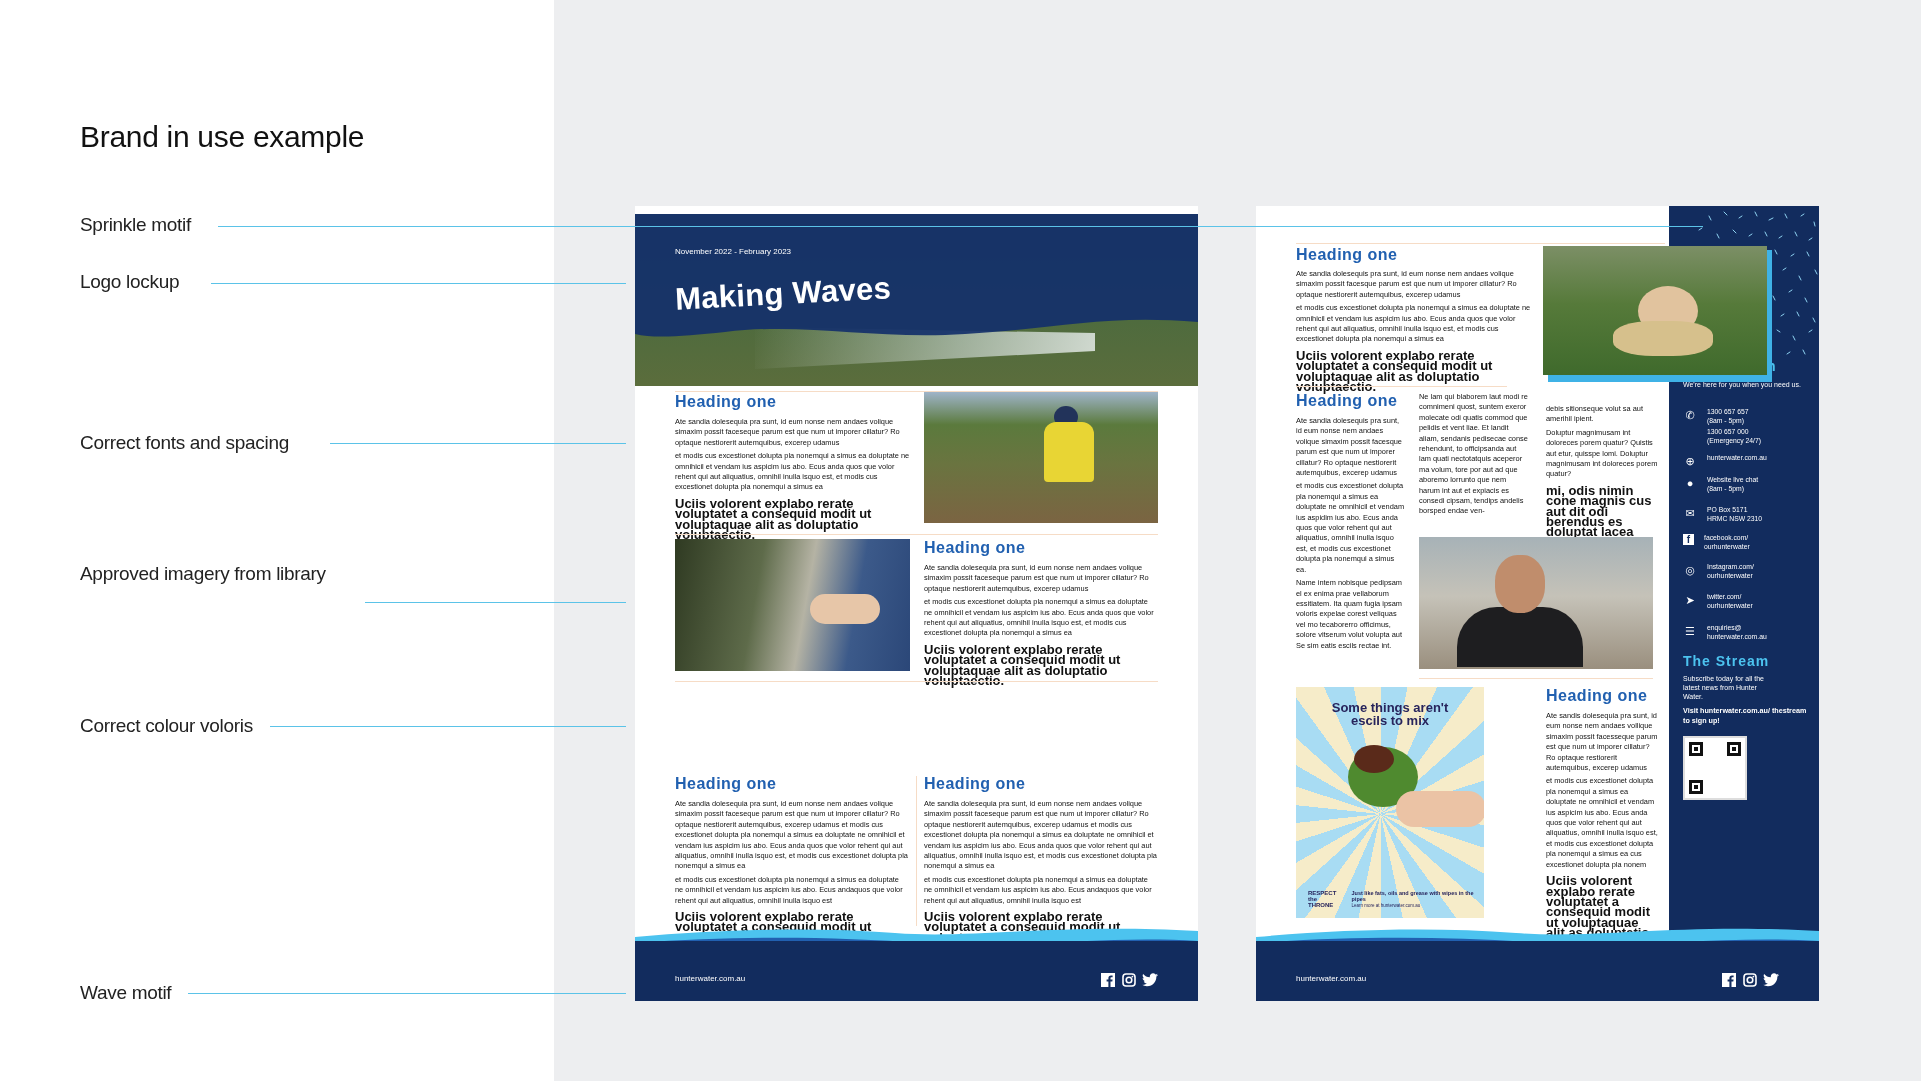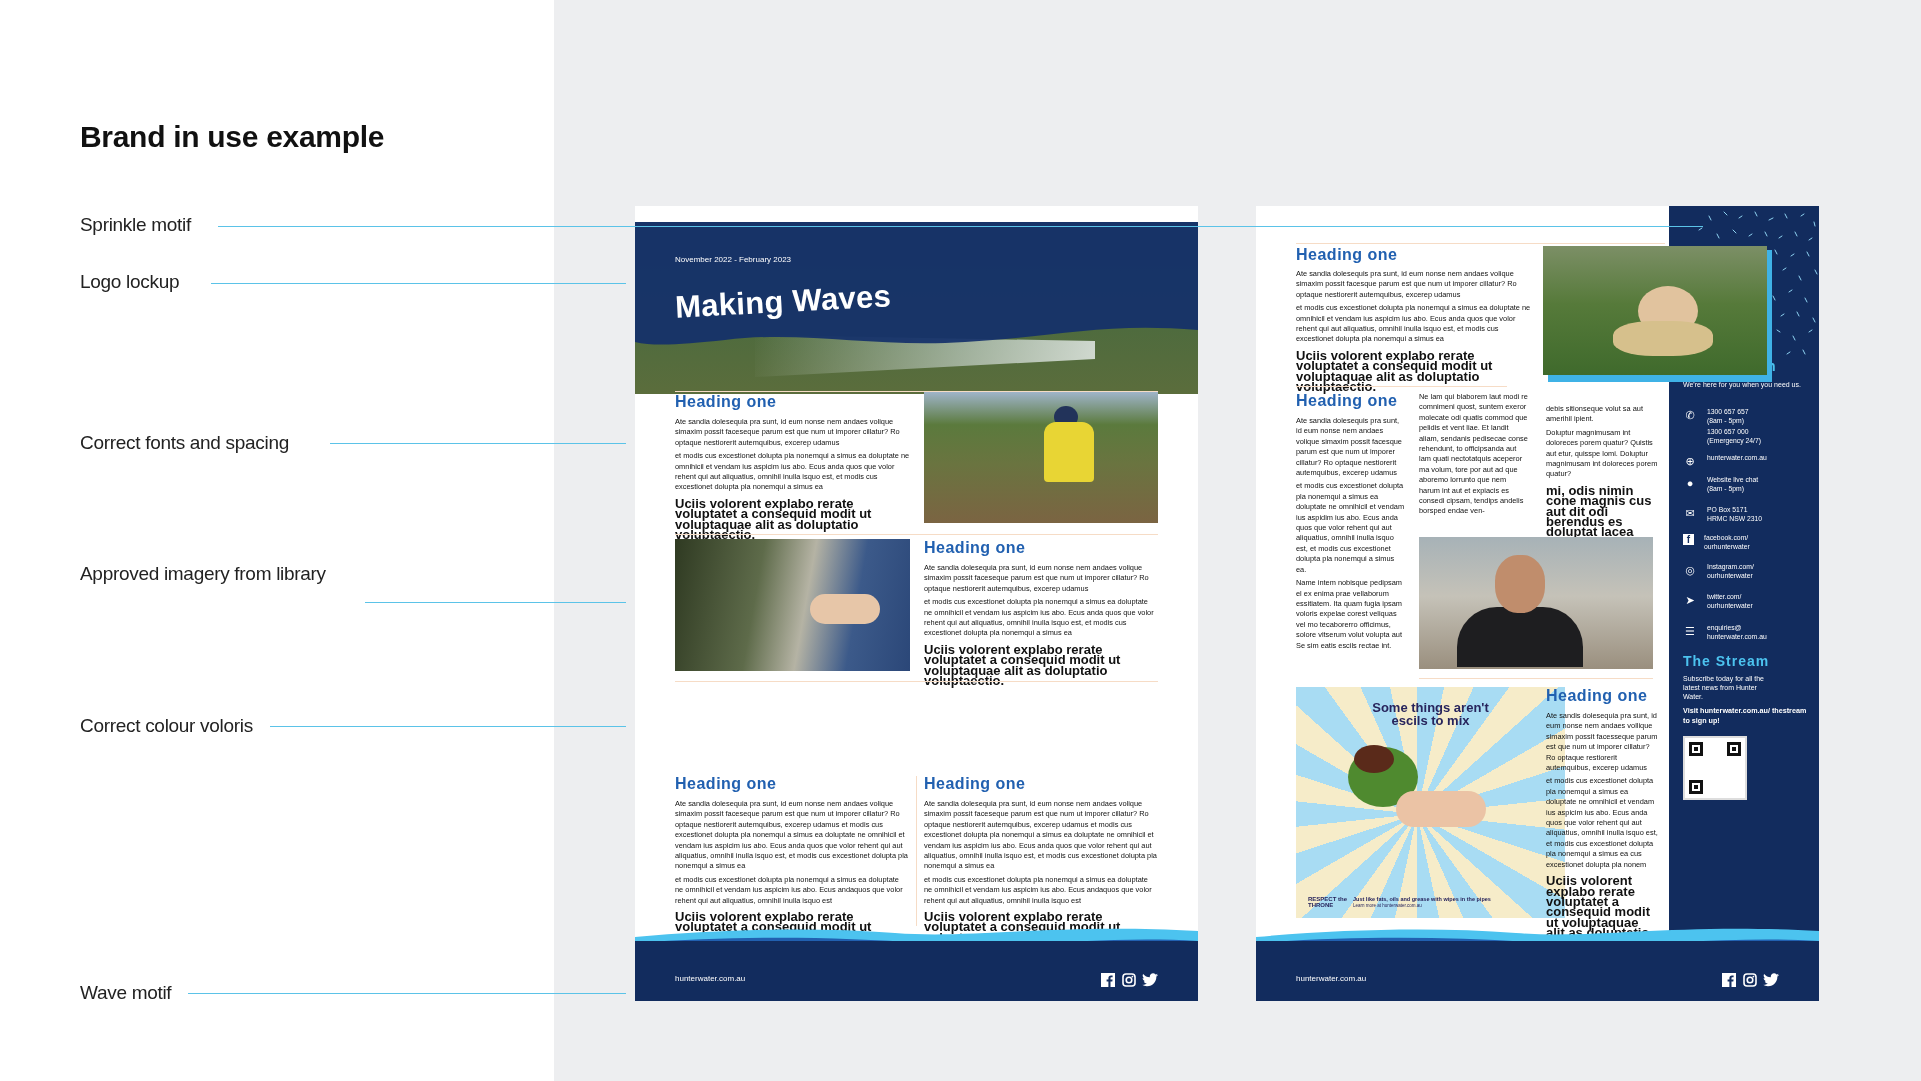--- a/index.html
+++ b/index.html
@@ -1,31 +1,31 @@
 <!DOCTYPE html>
 <html><head>
 <meta charset="utf-8">
 <style>
   * { box-sizing: border-box; margin: 0; padding: 0; }
   html, body { width: 1921px; height: 1081px; overflow: hidden; background: #ffffff; font-family: "Liberation Sans", sans-serif; color: #1a1a1a; }
   .root { position: relative; width: 1921px; height: 1081px; }
   .grey-panel { position: absolute; left: 554px; top: 0; width: 1367px; height: 1081px; background: #edeef0; }
 
   .title { position: absolute; left: 80px; top: 78px; font-size: 40px; font-weight: 300; color: #111; letter-spacing: -0.5px; }
-  .subtitle { position: absolute; left: 80px; top: 120px; font-size: 30px; font-weight: 700; color: #111; letter-spacing: -0.3px; }
+  .subtitle { position: absolute; left: 80px; top: 120px; font-size: 30px; font-weight: 400; color: #111; letter-spacing: -0.3px; }
 
   .label { position: absolute; left: 80px; font-size: 19px; color: #222; letter-spacing: -0.3px; }
   .leader { position: absolute; height: 1px; background: #5bc3e8; }
 
   
   .page { position: absolute; background: #fff; overflow: hidden; }
   .p1 { left: 635px; top: 206px; width: 563px; height: 795px; }
   .p2 { left: 1256px; top: 206px; width: 563px; height: 795px; }
 
-  .hero { position: absolute; left: 0; top: 16px; width: 670px; height: 172px; overflow: hidden;
+  .hero { position: absolute; left: 0; top: 8px; width: 670px; height: 172px; overflow: hidden;
     background: linear-gradient(180deg, #3f5a4a 0%, #4e6b3e 60%, #5b6d3c 100%); }
   .hero-spray { position: absolute; left: 120px; top: 95px; width: 340px; height: 60px;
     background: linear-gradient(100deg, rgba(255,255,255,0) 0%, rgba(220,230,230,0.55) 60%, rgba(240,245,245,0.8) 100%);
     clip-path: polygon(0 30%, 100% 40%, 100% 70%, 0 100%); }
   .hose { position: absolute; right: 38px; top: 108px; width: 60px; height: 30px; background: #7fc431; border-radius: 12px 6px 6px 12px; }
   .hose-tip { position: absolute; right: 92px; top: 104px; width: 12px; height: 38px; background: #222; border-radius: 4px; }
   .hero-wave { position: absolute; left: 0; top: 0; width: 563px; height: 172px; }
   .issue-date { position: absolute; left: 40px; top: 33px; font-size: 8px; color: #fff; }
   .masthead { position: absolute; left: 40px; top: 62px; font-size: 31px; font-weight: 700; color: #fff; transform: rotate(-3deg); letter-spacing: 0.3px; }
   .logo { position: absolute; right: 40px; top: 35px; width: 50px; height: 50px; border-radius: 50%; background: #fff; display: flex; flex-direction: column; align-items: center; justify-content: flex-start; padding-top: 8px; }
@@ -343,21 +343,21 @@
       <p class="b">mi, odis nimin cone magnis cus aut dit odi berendus es doluptat lacea voluptius, torum estist aut lanistiatur sam</p>
     </div>
 
     <div class="photo ph-man" style="left:163px; top:331px; width:234px; height:132px">
       <div class="shirt"></div>
       <div class="head"></div>
     </div>
 
     <div class="rule" style="left:163px; top:472px; width:234px"></div>
 
-    <div class="photo ph-poster" style="left:40px; top:481px; width:269px; height:231px">
+    <div class="photo ph-poster" style="left:40px; top:481px; width:188px; height:231px">
       <div class="headline"><span>Some things aren't</span><br><span>escils to mix</span></div>
       <div class="broc"></div>
       <div class="choc"></div>
       <div class="hand"></div>
       <div class="foot">
         <div class="brand"><span>RESPECT the</span><br><span>THRONE</span></div>
         <div><span>Just like fats, oils and grease with wipes in the pipes</span><br><span style="font-weight:400;font-size:4.5px">Learn more at hunterwater.com.au</span></div>
       </div>
     </div>
 

